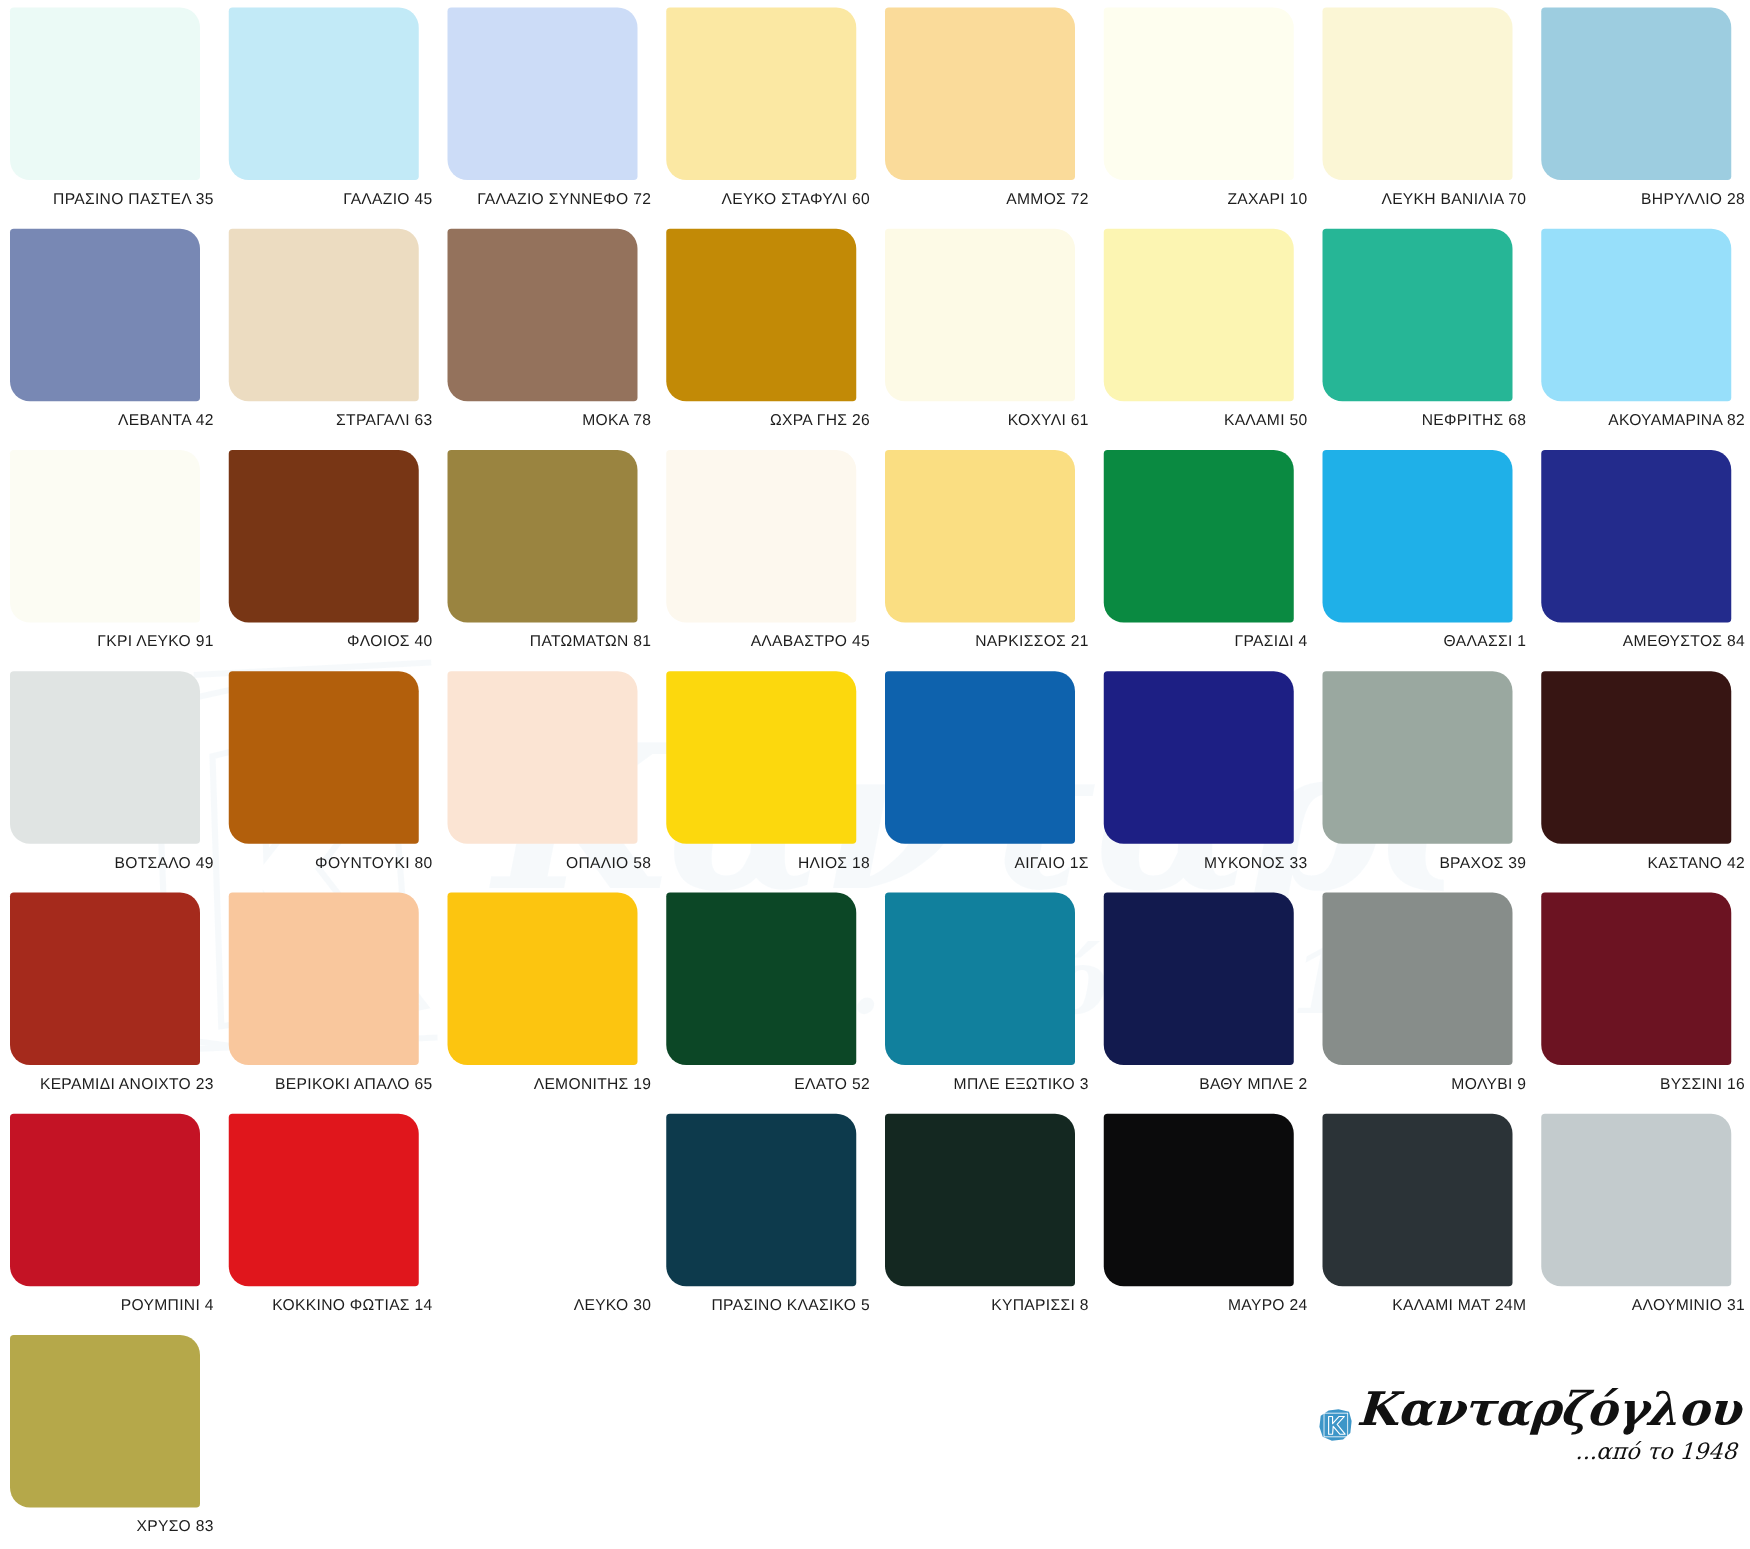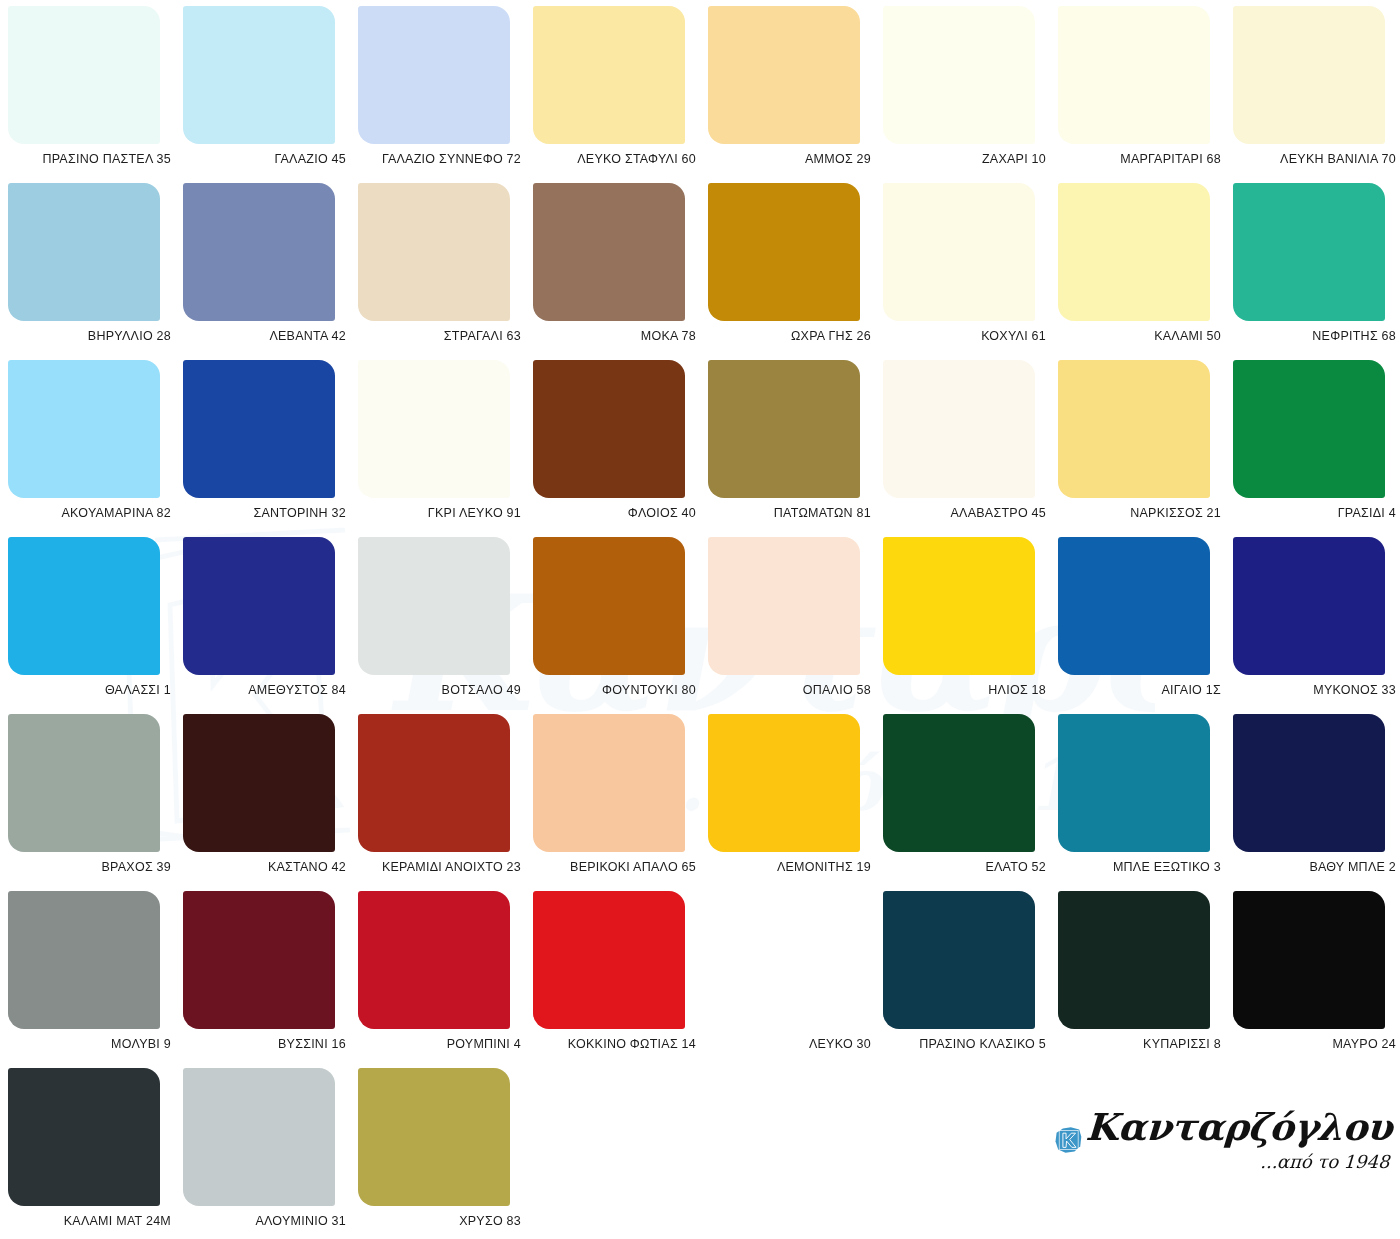--- a/index.html
+++ b/index.html
@@ -136,31 +136,27 @@
     <div class="cell">
       <div class="swatch" style="background: rgb(204, 220, 247);"></div>
       <div class="label">ΓΑΛΑΖΙΟ ΣΥΝΝΕΦΟ 72</div>
     </div>
     <div class="cell">
       <div class="swatch" style="background: rgb(251, 232, 163);"></div>
       <div class="label">ΛΕΥΚΟ ΣΤΑΦΥΛΙ 60</div>
     </div>
     <div class="cell">
       <div class="swatch" style="background: rgb(250, 219, 154);"></div>
-      <div class="label">ΑΜΜΟΣ 29</div>
+      <div class="label">ΑΜΜΟΣ 72</div>
     </div>
     <div class="cell">
       <div class="swatch" style="background: rgb(254, 254, 239);"></div>
       <div class="label">ΖΑΧΑΡΙ 10</div>
     </div>
     <div class="cell">
-      <div class="swatch" style="background: rgb(253, 253, 234);"></div>
-      <div class="label">ΜΑΡΓΑΡΙΤΑΡΙ 68</div>
-    </div>
-    <div class="cell">
       <div class="swatch" style="background: rgb(251, 246, 213);"></div>
       <div class="label">ΛΕΥΚΗ ΒΑΝΙΛΙΑ 70</div>
     </div>
     <div class="cell">
       <div class="swatch" style="background: rgb(157, 205, 224);"></div>
       <div class="label">ΒΗΡΥΛΛΙΟ 28</div>
     </div>
     <div class="cell">
       <div class="swatch" style="background: rgb(120, 136, 180);"></div>
       <div class="label">ΛΕΒΑΝΤΑ 42</div>
@@ -185,24 +181,20 @@
       <div class="swatch" style="background: rgb(252, 245, 178);"></div>
       <div class="label">ΚΑΛΑΜΙ 50</div>
     </div>
     <div class="cell">
       <div class="swatch" style="background: rgb(38, 182, 150);"></div>
       <div class="label">ΝΕΦΡΙΤΗΣ 68</div>
     </div>
     <div class="cell">
       <div class="swatch" style="background: rgb(151, 223, 250);"></div>
       <div class="label">ΑΚΟΥΑΜΑΡΙΝΑ 82</div>
-    </div>
-    <div class="cell">
-      <div class="swatch" style="background: rgb(26, 70, 163);"></div>
-      <div class="label">ΣΑΝΤΟΡΙΝΗ 32</div>
     </div>
     <div class="cell">
       <div class="swatch" style="background: rgb(252, 252, 243);"></div>
       <div class="label">ΓΚΡΙ ΛΕΥΚΟ 91</div>
     </div>
     <div class="cell">
       <div class="swatch" style="background: rgb(120, 54, 21);"></div>
       <div class="label">ΦΛΟΙΟΣ 40</div>
     </div>
     <div class="cell">

